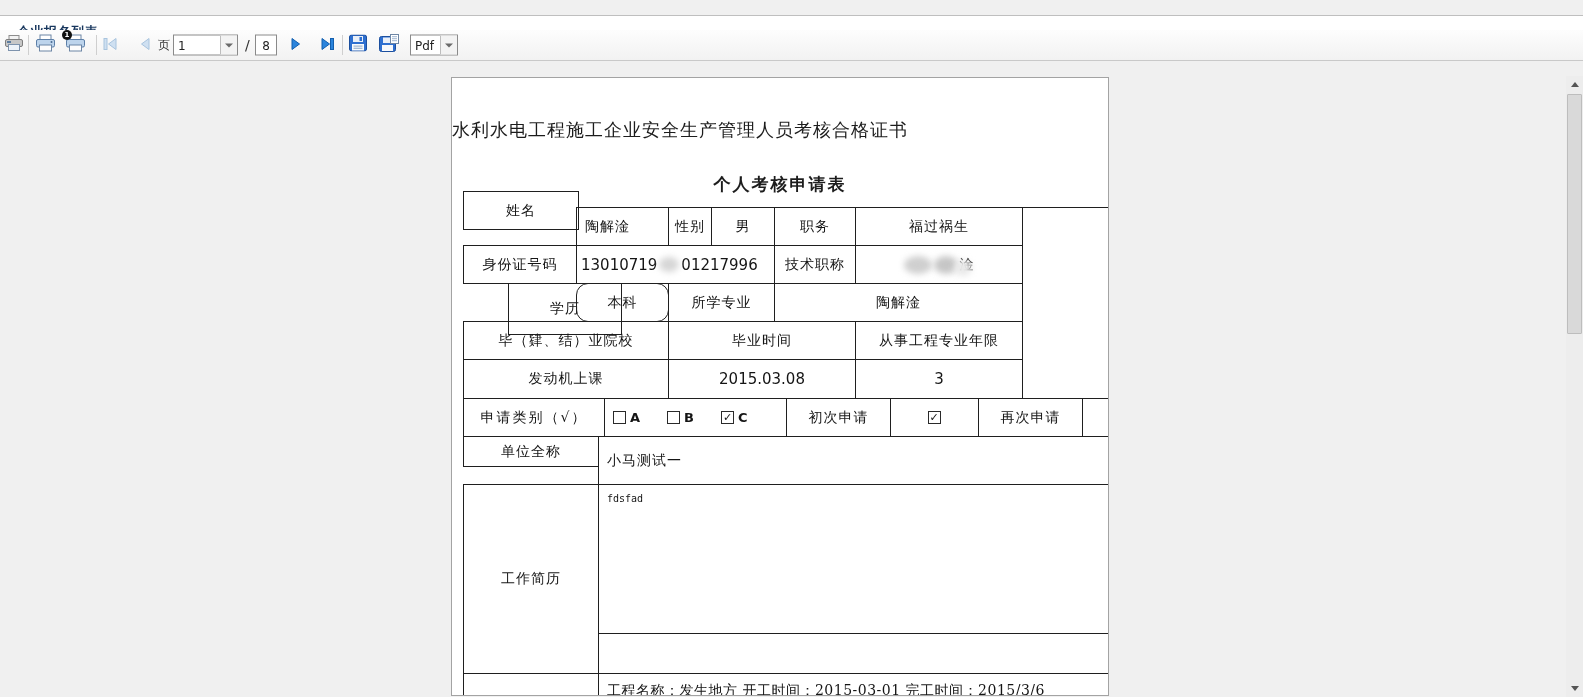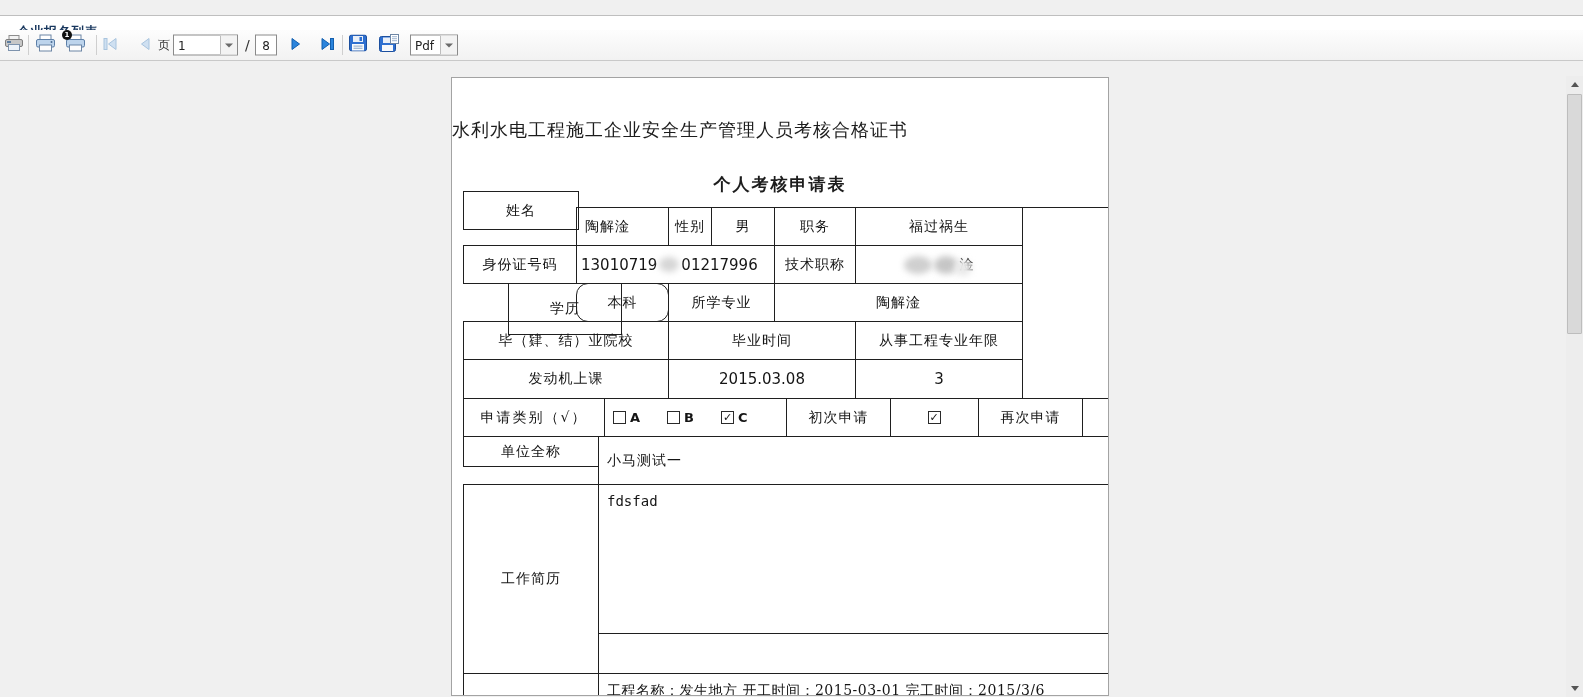--- a/index.html
+++ b/index.html
@@ -270,21 +270,21 @@
     <div class="tcell" style="left:438px; top:320px; width:89px; height:39px;">
       <span class="cbox">✓</span>
     </div>
     <div class="tcell" style="left:526px; top:320px; width:105px; height:39px;">再次申请</div>
     <div class="tcell" style="left:630px; top:320px; width:90px; height:39px;"></div>
 
     <div class="tcell" style="left:11px; top:358px; width:136px; height:31px;">单位全称</div>
     <div class="tcell left" style="left:146px; top:358px; width:574px; height:49px;">小马测试一</div>
 
     <div class="tcell" style="left:11px; top:406px; width:136px; height:190px;">工作简历</div>
-    <div class="tcell topleft mono" style="left:146px; top:406px; width:574px; height:150px; font-size:14px;">fdsfad</div>
+    <div class="tcell topleft mono" style="left:146px; top:406px; width:574px; height:150px; font-size:10px;">fdsfad</div>
 
     <div class="tcell" style="left:11px; top:595px; width:136px; height:60px;"></div>
     <div class="tcell topleft" style="left:146px; top:595px; width:574px; height:60px; letter-spacing:0.5px;">工程名称：发生地方  开工时间：2015-03-01  完工时间：2015/3/6</div>
 
   </div>
 
   <div class="vscroll">
     <div class="vbtn" style="top:0;">
       <span class="arr-up"></span>
     </div>

